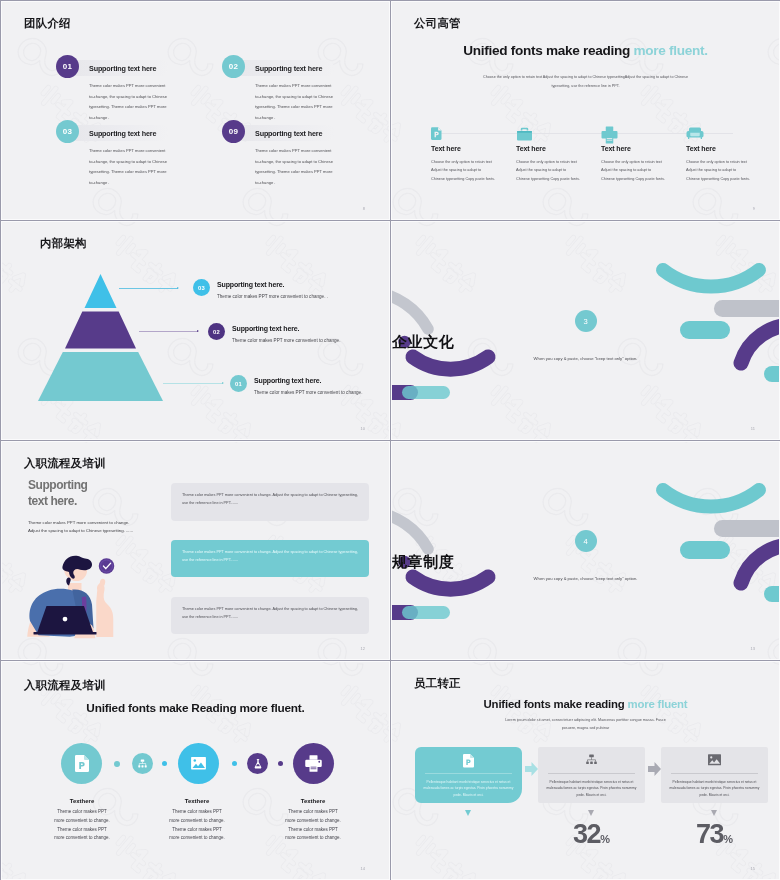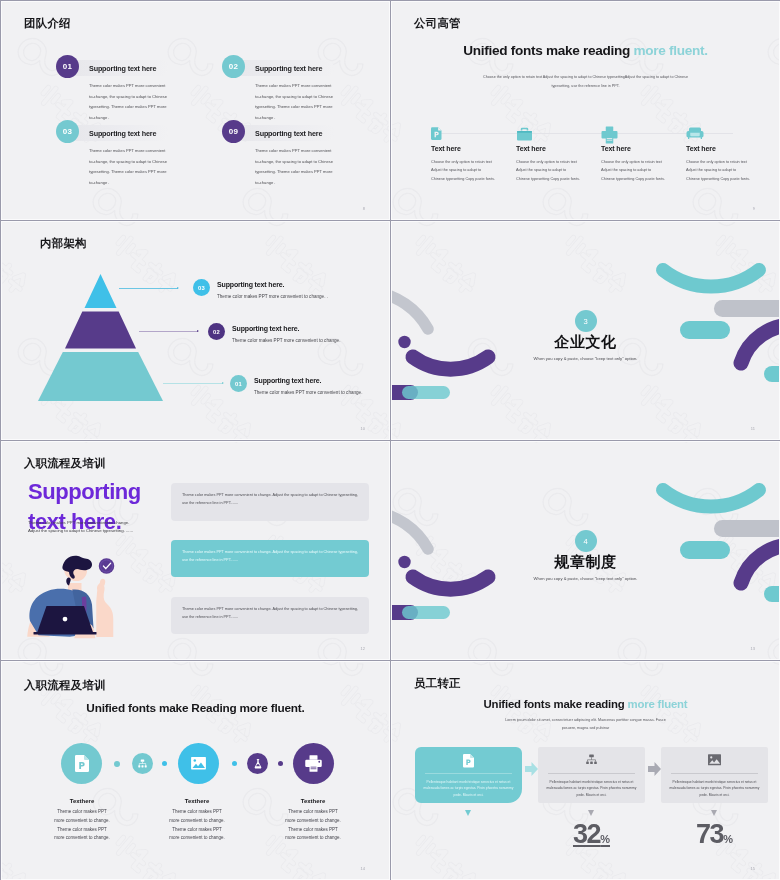--- a/index.html
+++ b/index.html
@@ -34,25 +34,25 @@
   .s3 .num{position:absolute;left:0;top:0;width:17px;height:17px;border-radius:50%;display:flex;align-items:center;justify-content:center;color:#fff;font-size:5.8px;font-weight:bold;letter-spacing:.2px;}
   .s3 .head{position:absolute;left:24px;top:1.5px;font-size:7px;font-weight:bold;color:#17171a;white-space:nowrap;letter-spacing:-.15px;}
   .s3 .body{position:absolute;left:24px;top:14.5px;font-size:4.6px;color:#47474c;white-space:nowrap;}
   .s3 .ln{position:absolute;height:1px;}
   .s3 .ar{position:absolute;width:0;height:0;border-top:1.6px solid transparent;border-bottom:1.6px solid transparent;}
 
   
   .sd{background:#f1f1f3;}
   .sd .deco{position:absolute;left:0;top:0;width:389px;height:219px;}
   .sd .nb{position:absolute;left:50%;transform:translateX(-50%);top:88px;width:22px;height:22px;border-radius:50%;background:#74c9d0;display:flex;align-items:center;justify-content:center;color:#fff;font-size:7.6px;}
-  .sd .dt{position:absolute;left:0;right:0;top:111px;text-align:center;font-size:15px;font-weight:bold;color:#111114;letter-spacing:0.6px;}
+  .sd .dt{position:absolute;left:0;right:0;top:111px;text-align:left;font-size:15px;font-weight:bold;color:#111114;letter-spacing:0.6px;}
   .sd .ds{position:absolute;left:0;right:0;top:134px;text-align:center;font-size:4.2px;color:#4a4a4f;}
 
   
-  .s5 .big{position:absolute;left:26px;top:35px;font-size:22px;line-height:1.35;font-weight:bold;color:#6d28d9;letter-spacing:-.45px;}
+  .s5 .big{position:absolute;left:26px;top:35px;font-size:12px;line-height:1.35;font-weight:bold;color:#737373;letter-spacing:-.45px;}
   .s5 .lead{position:absolute;left:26px;top:77px;width:120px;font-size:4.3px;line-height:1.95;color:#3d3d42;white-space:pre-line;}
   .s5 .pnl{position:absolute;left:169px;border-radius:4px;padding:9px 11px;box-sizing:border-box;width:198px;font-size:3.8px;line-height:2.0;}
   .s5 .pnl.g{background:#e4e4e9;color:#4c4c52;}
   .s5 .pnl.t{background:#73cbd2;color:#e9fbfc;}
   .s5 .illus{position:absolute;left:24px;top:111px;}
 
   
   .s7 .hl{position:absolute;left:0;right:0;top:39px;text-align:center;font-size:11.8px;font-weight:bold;color:#17171a;letter-spacing:-.2px;}
   .s7 .bc{position:absolute;border-radius:50%;display:flex;align-items:center;justify-content:center;}
   .s7 .sc{position:absolute;border-radius:50%;display:flex;align-items:center;justify-content:center;}
@@ -904,17 +904,17 @@
           </svg>
         </div>
       <div class="kdiv" style="background:#c9c9ce;"></div>
       <div class="ktxt" style="color:#4d4d53;">Pellentesque habitant morbi tristique senectus et netus et malesuada fames ac turpis egestas. Proin pharetra nonummy pede. Mauris et orci.</div>
     </div>
 
     <div class="kcaret" style="left:73px;border-top:6px solid #73cbd2;"></div>
     <div class="kcaret" style="left:196px;border-top:6px solid #a9a9b1;"></div>
     <div class="kcaret" style="left:319px;border-top:6px solid #a9a9b1;"></div>
 
-    <div class="kval" style="left:146px;color:#5c5c63;text-decoration:underline;"><span>32</span><span class="u">%</span></div>
+    <div class="kval" style="left:146px;color:#5c5c63;"><span>32</span><span class="u">%</span></div>
     <div class="kval" style="left:269px;color:#5c5c63;"><span>73</span><span class="u">%</span></div>
     <div class="pgno">15</div>
   </div>
 </div>
 
 </body></html>

